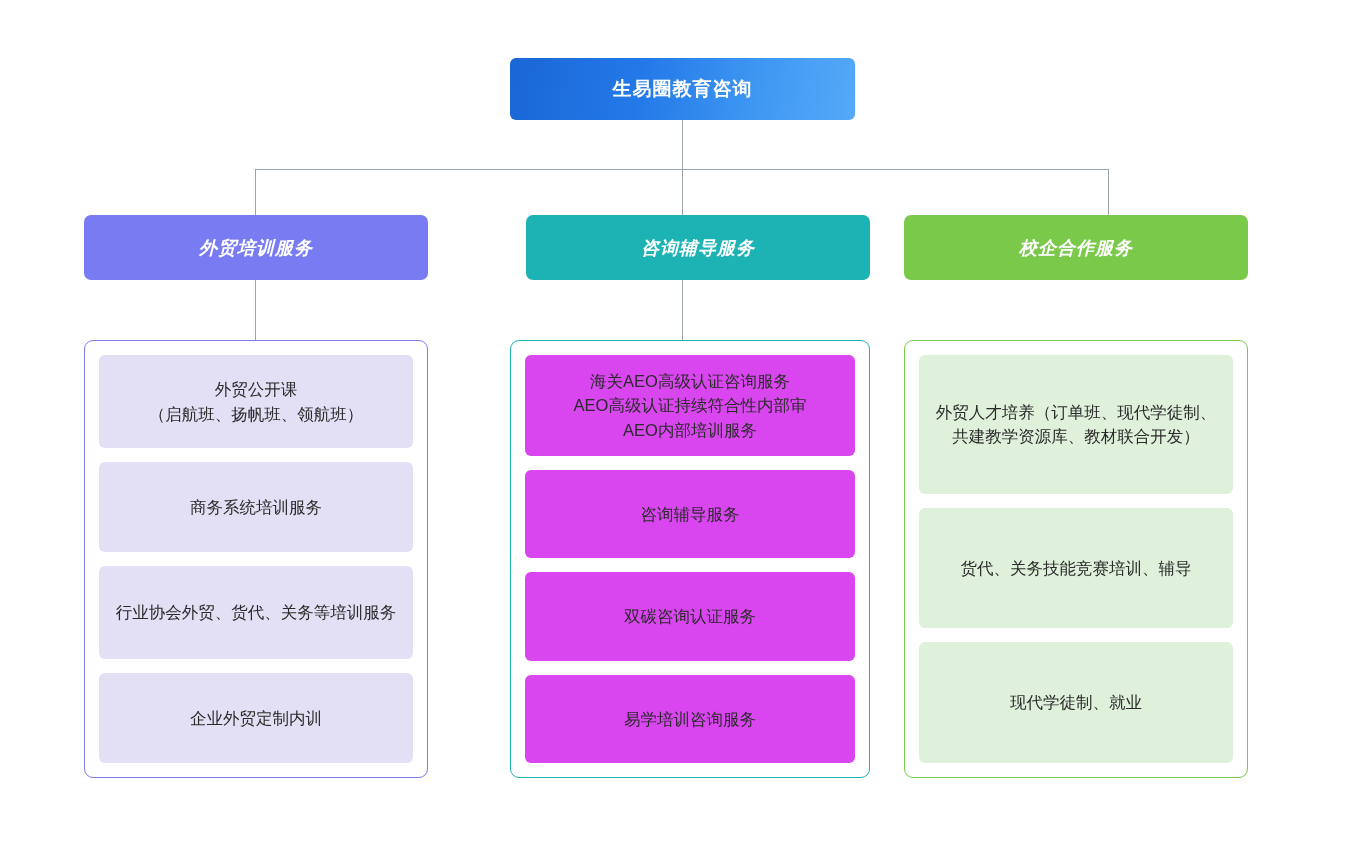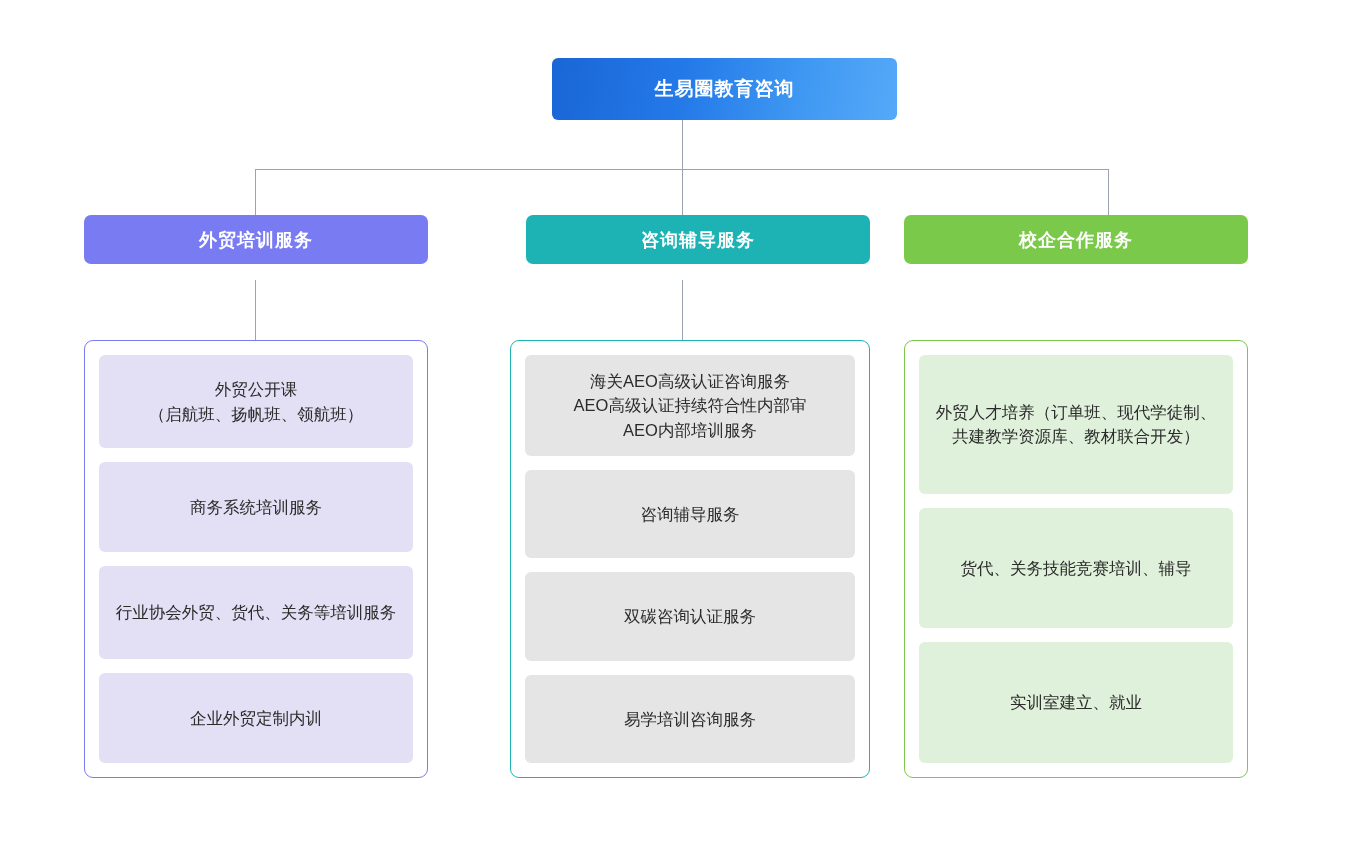--- a/index.html
+++ b/index.html
@@ -30,47 +30,47 @@
     border-radius: 6px;
     background: linear-gradient(100deg, #1a66d6 0%, #2479e8 38%, #3f98f2 72%, #55a9f8 100%);
     color: #ffffff;
     font-size: 19px;
     font-weight: bold;
     letter-spacing: 1px;
     display: flex;
     align-items: center;
     justify-content: center;
     box-sizing: border-box;
-    margin-left: 42px;
   }
 
   
   .conn {
     position: absolute;
     background: #9aa4b0;
   }
   .conn-v { width: 1px; }
   .conn-h { height: 1px; }
 
   
   .branch {
     position: absolute;
     top: 215px;
   }
   .branch-header {
-    height: 49px;
+    height: 65px;
     border-radius: 7px;
     display: flex;
     align-items: center;
     justify-content: center;
     color: #ffffff;
     font-size: 18px;
     font-weight: bold;
     letter-spacing: 1px;
     box-sizing: border-box;
+    font-style: italic;
   }
   .branch-body {
     position: absolute;
     top: 125px;
     left: 0;
     width: 100%;
     border-style: solid;
     border-width: 1.4px;
     border-radius: 9px;
     background: #ffffff;
@@ -96,21 +96,21 @@
   
   #branch-0 { left: 84px; width: 344px; }
   #branch-0 .branch-header { background: #797bf2; }
   #branch-0 .branch-body { border-color: #7b7bee; height: 438px; }
   #branch-0 .item { background: #e3e0f5; }
 
   
   #branch-1 { left: 510px; width: 344px; padding-left: 16px; }
   #branch-1 .branch-header { background: #1db3b4; }
   #branch-1 .branch-body { border-color: #1db3b4; height: 438px; }
-  #branch-1 .item { background: #e5e5e5; }
+  #branch-1 .item { background: #d946ef; }
 
   
   #branch-2 { left: 904px; width: 344px; }
   #branch-2 .branch-header { background: #7bc94a; }
   #branch-2 .branch-body { border-color: #7bc94a; height: 438px; }
   #branch-2 .item { background: #dff0db; }
 
   
   .item[data-lines="1"] { flex: 1 1 0; }
   .item[data-lines="2"] { flex: 1.05 1 0; }
@@ -149,17 +149,17 @@
       <div class="item" data-lines="1">双碳咨询认证服务</div>
       <div class="item" data-lines="1">易学培训咨询服务</div>
     </div>
   </div>
 
   <div class="branch" id="branch-2">
     <div class="branch-header">校企合作服务</div>
     <div class="branch-body">
       <div class="item" data-lines="3">外贸人才培养（订单班、现代学徒制、共建教学资源库、教材联合开发）</div>
       <div class="item" data-lines="1">货代、关务技能竞赛培训、辅导</div>
-      <div class="item" data-lines="1">实训室建立、就业</div>
+      <div class="item" data-lines="1">现代学徒制、就业</div>
     </div>
   </div>
 
 </div>
 
 </body></html>

